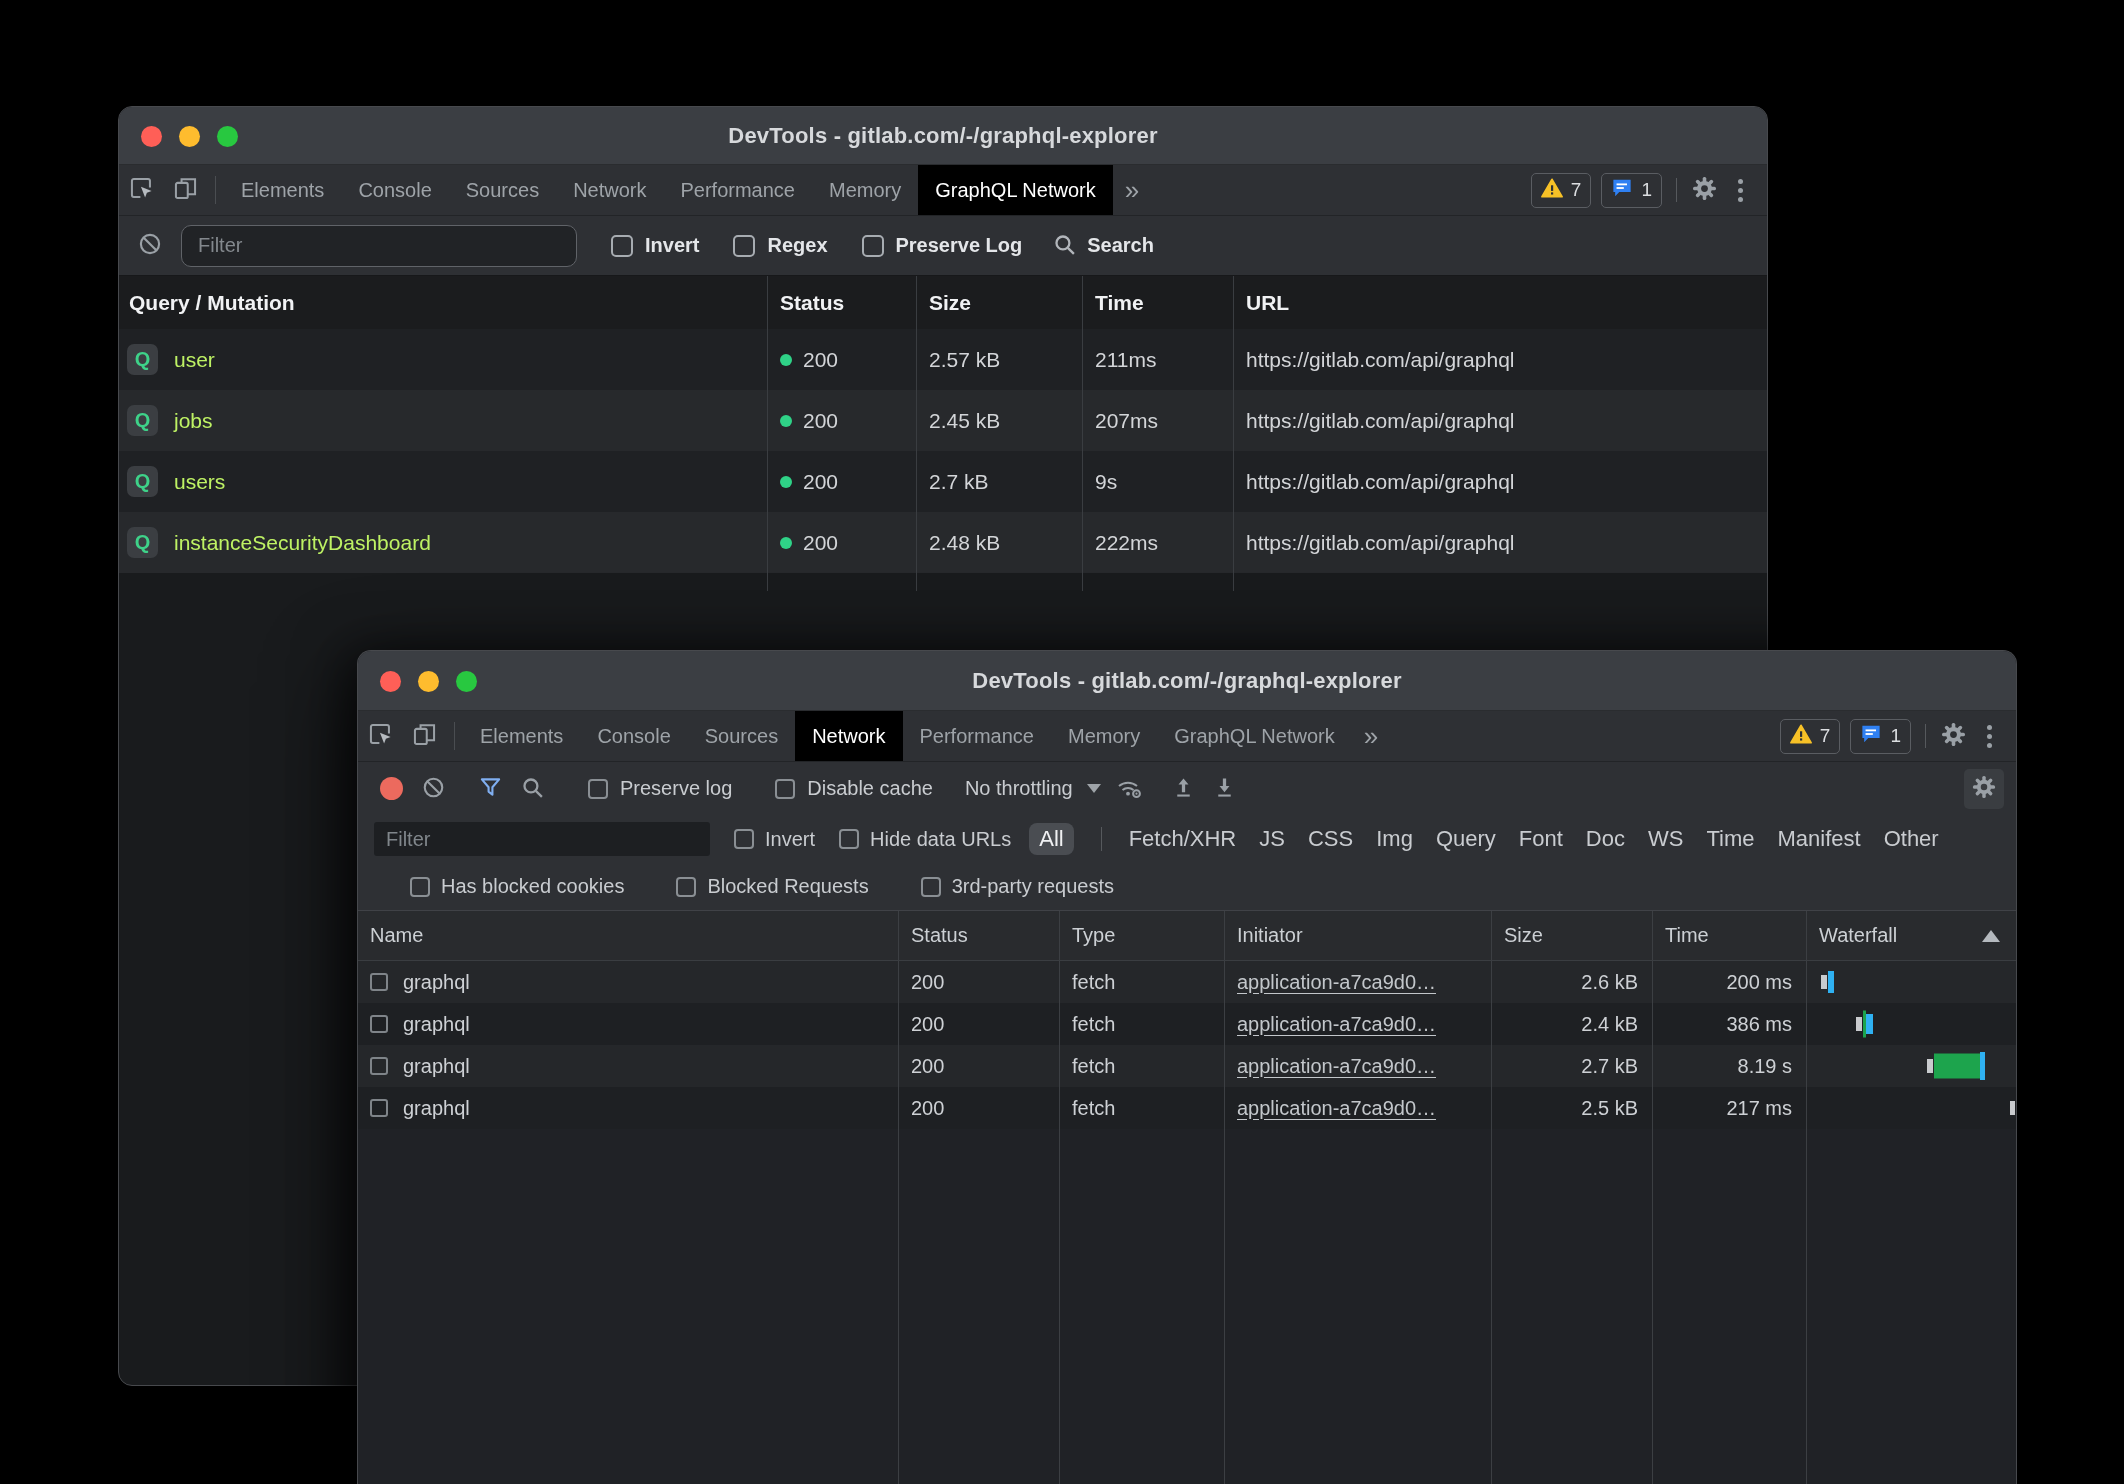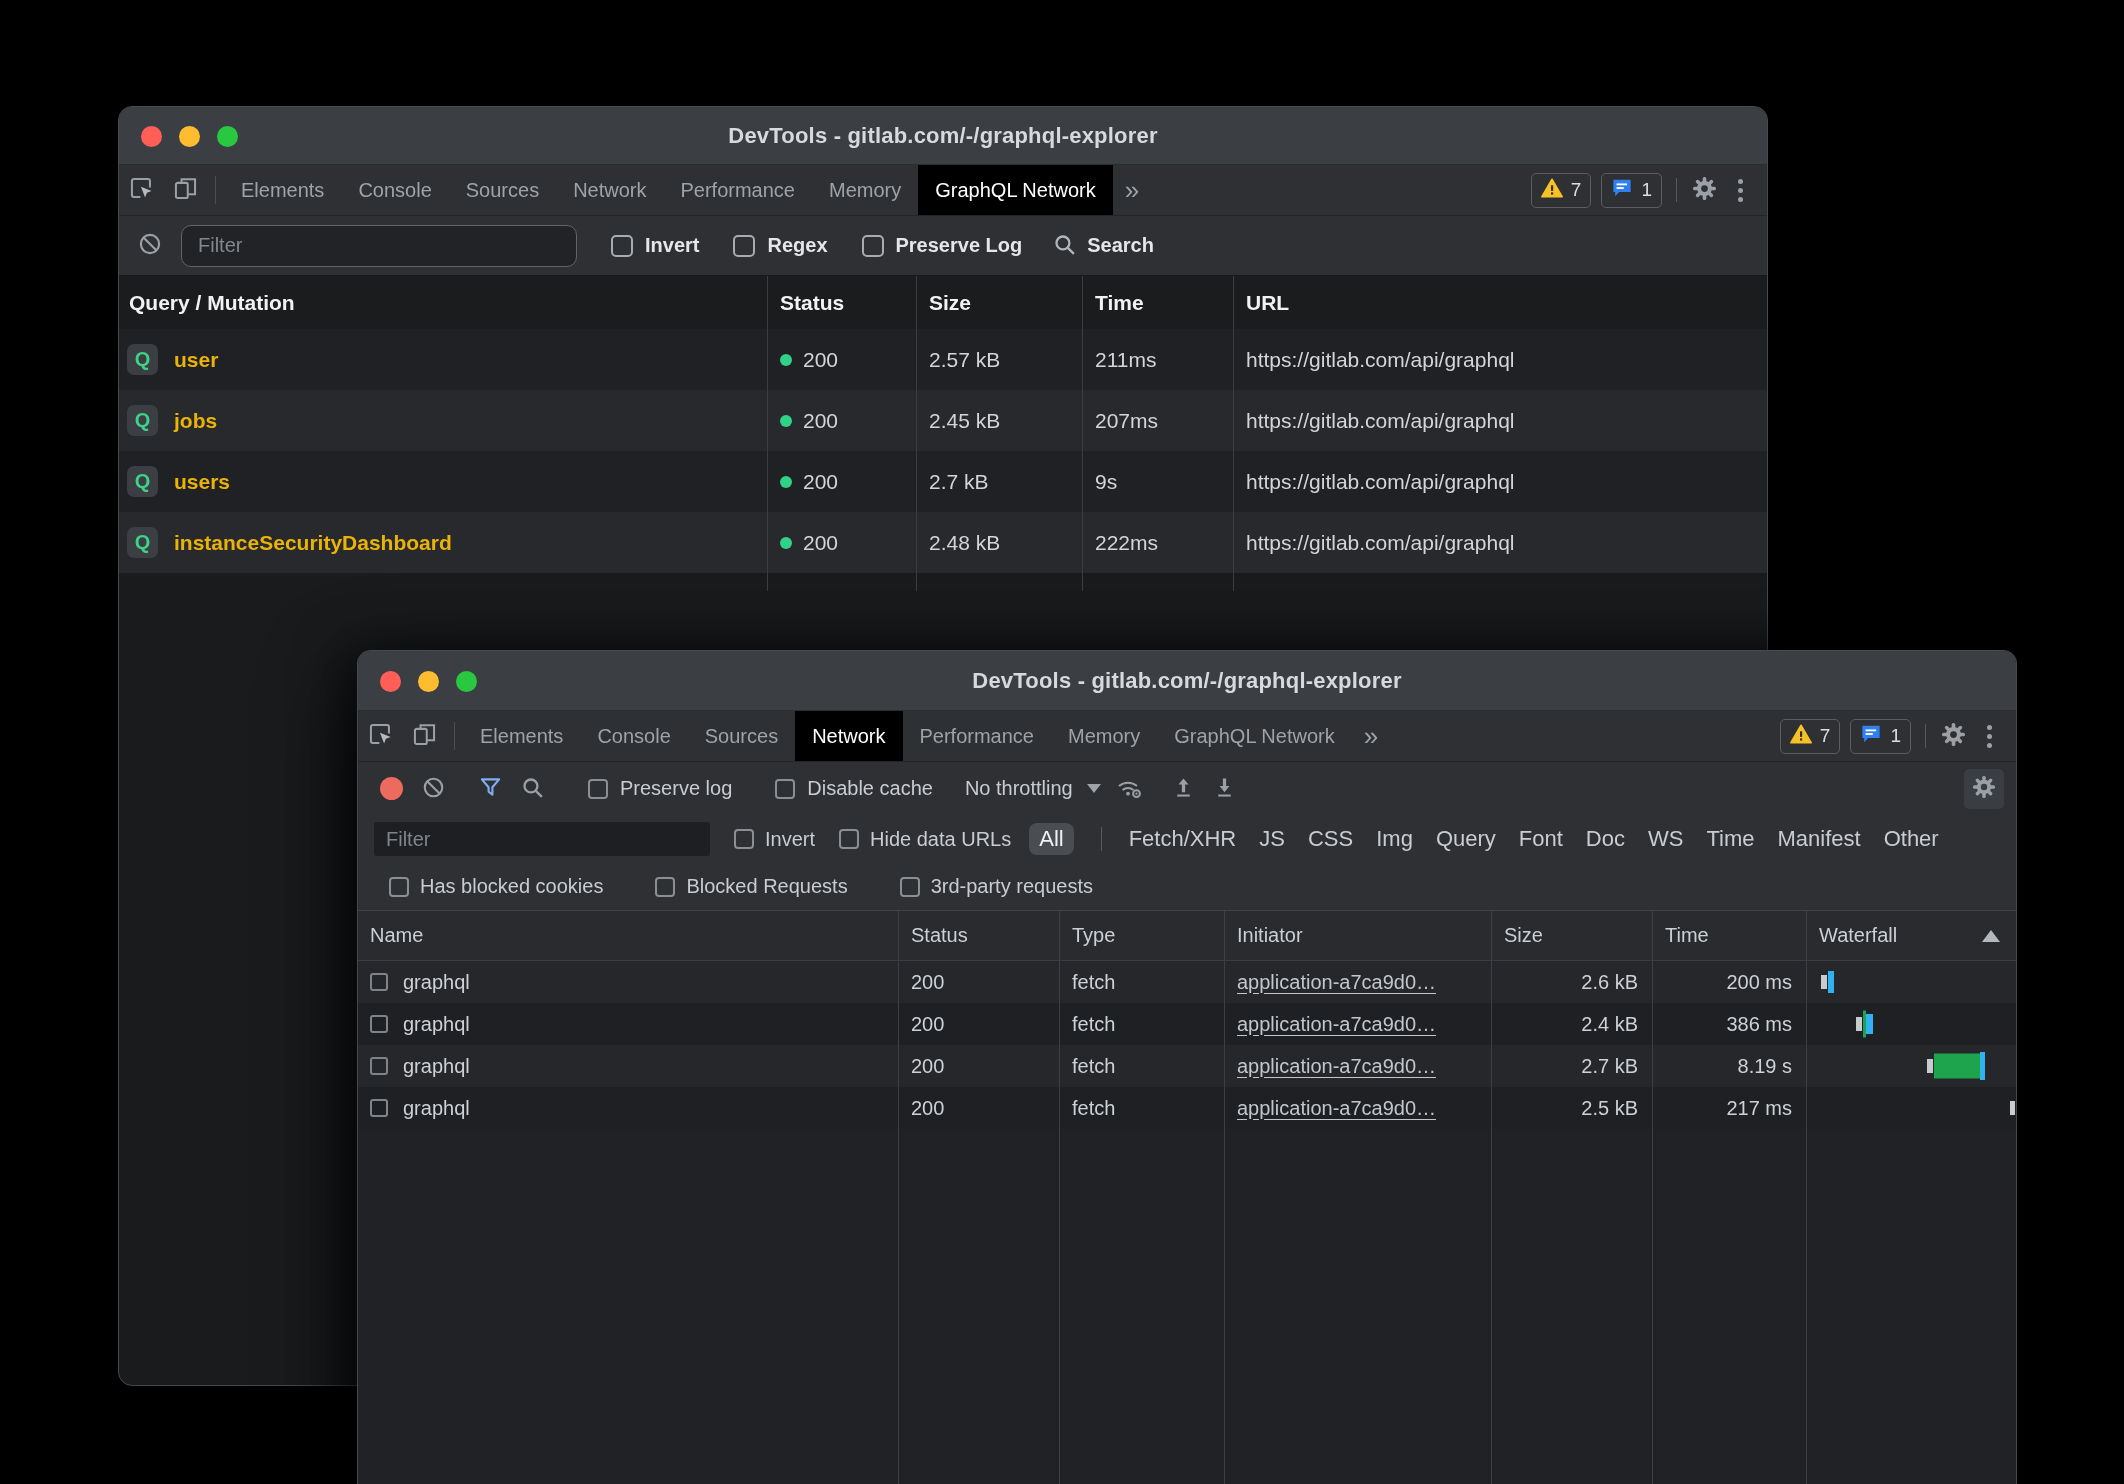--- a/index.html
+++ b/index.html
@@ -64,21 +64,21 @@
   .bc1{ height:100%; display:flex; align-items:center;}
   #back .thead { display:flex; height:54px; background:#1b1c1e; border-top:1px solid #17181a;
     font-size:21px; font-weight:700; color:#f1f2f4;align-items:flex-end; }
   #back .thead > div { padding-top:0; }
   #back .trow { display:flex; height:61px; font-size:21px; color:#d3d5d8; }
   #back .trow.odd  { background:#1f2124; }
   #back .trow.even { background:#27292c; }
   .qbadge { width:31px; height:31px; border-radius:7px; background:#3b3e42;
     color:#3ed289; font-weight:700; font-size:20px; display:flex; align-items:center;
     justify-content:center; margin-right:16px; }
-  .qname { font-weight:700; color:#eab308; }
+  .qname { font-weight:400; color:#bef264; }
   .sdot { width:12px; height:12px; border-radius:50%; background:#2fd287; margin-right:11px; }
   #back .textend { display:flex; height:18px; }
   #back .textend > div { height:100%; }
 
   
   #front { left:357px; top:650px; width:1660px; height:834px;
     border-radius:14px 14px 0 0; border-bottom:none; background:#202226;
     box-shadow:-12px 0 50px rgba(0,0,0,.6), 0 30px 90px rgba(0,0,0,.8); }
   #front .titlebar { height:60px; }
   #front .lights { top:20px; }
@@ -103,21 +103,21 @@
     border-radius:3px; background:#1d1f22; color:#dcdee1; font-size:20px;
     padding:0 12px; outline:none; font-family:inherit; }
   #front .filter-input::placeholder { color:#80868b; }
   #front .cb-group { margin-left:24px; }
   #front .cb-label { font-size:20px; font-weight:400; color:#c9ccd0; white-space:nowrap; }
   .chips { display:flex; align-items:center; gap:23px; margin-left:18px; }
   .chip { font-size:22px; color:#c9ccd0; background:none; border:none; white-space:nowrap; }
   .chip.selected { background:#4a4d52; color:#f0f1f3; border-radius:8px; padding:3px 10px; }
 
   #front .options-row { height:48px; background:#2e3034; display:flex; align-items:center;
-    gap:28px; padding-left:7px; border-bottom:1px solid #404247; }
+    gap:28px; padding-left:28px; border-bottom:1px solid #404247; }
 
   .fc1{width:540px; padding-left:12px;}
   .fc2{width:161px; padding-left:12px;}
   .fc3{width:165px; padding-left:12px;}
   .fc4{width:267px; padding-left:12px;}
   .fc5{width:161px; justify-content:flex-end; padding-right:14px;}
   .fc6{width:154px; justify-content:flex-end; padding-right:14px;}
   .fc7{flex:1; position:relative;}
   .fc1,.fc2,.fc3,.fc4,.fc5,.fc6,.fc7{height:100%; display:flex; align-items:center;}
   .fc2,.fc3,.fc4,.fc5,.fc6,.fc7{ border-left:1px solid #3c3f43; }

